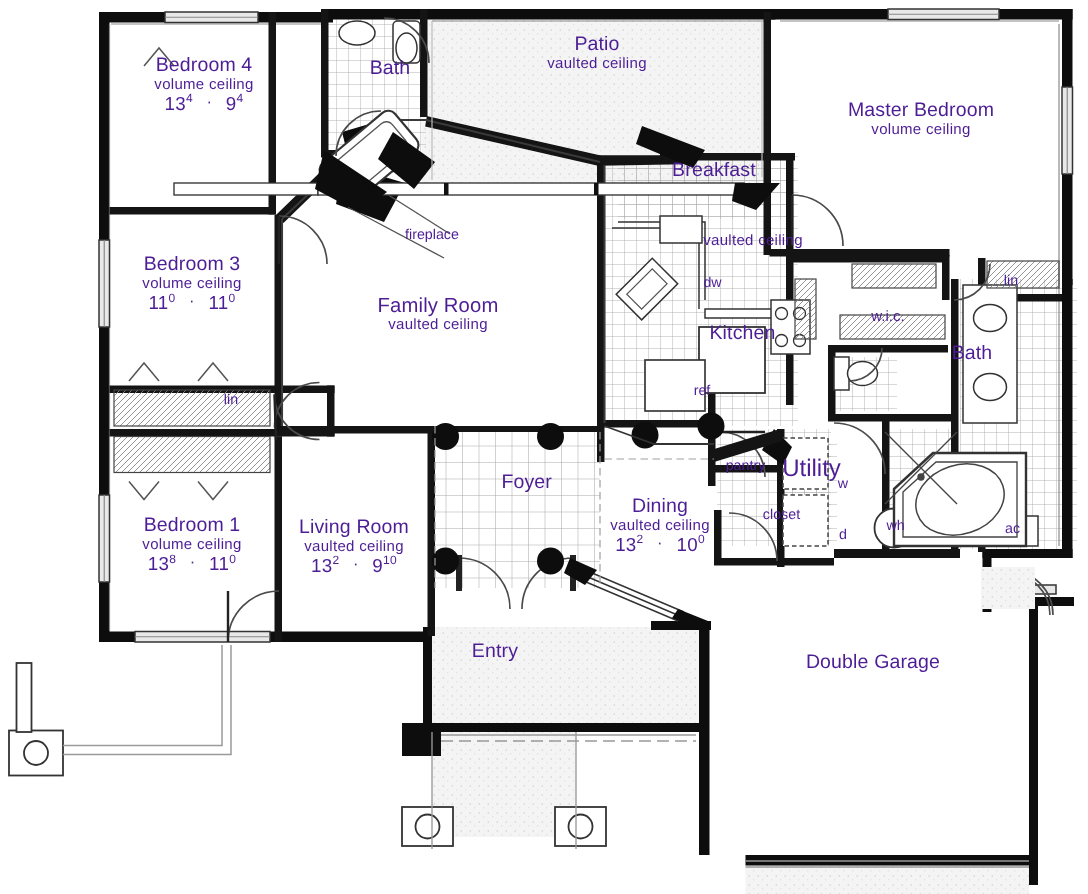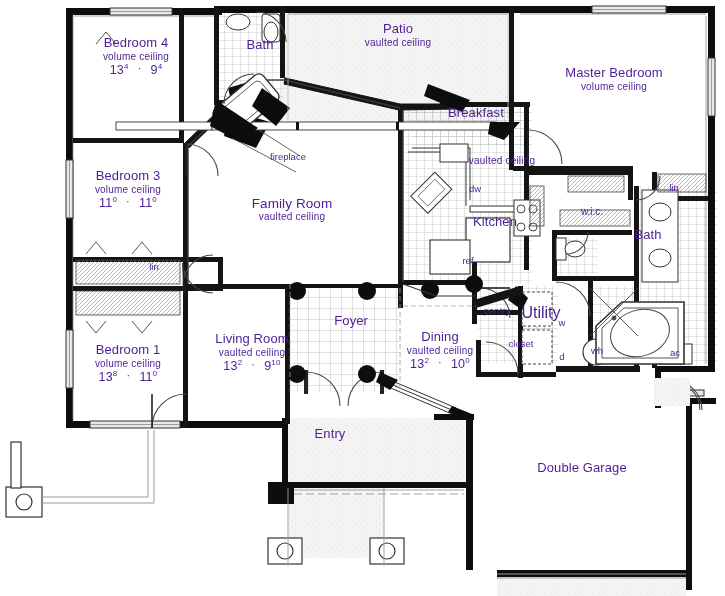--- a/index.html
+++ b/index.html
@@ -420,21 +420,21 @@
   <div class="rdim">
     <span>13</span><sup>8</sup><span class="dot">·</span><span>11</span><sup>0</sup>
   </div>
 </div>
 
 <div class="lbl" style="left:232px;top:196px;width:120px;">
   <div class="rname big">Family Room</div>
   <div class="rsub">vaulted ceiling</div>
 </div>
 
-<div class="lbl" style="left:184px;top:332px;width:104px;margin-left:16px;">
+<div class="lbl" style="left:184px;top:344px;width:104px;">
   <div class="rname">Living Room</div>
   <div class="rsub">vaulted ceiling</div>
   <div class="rdim">
     <span>13</span><sup>2</sup><span class="dot">·</span><span>9</span><sup>10</sup>
   </div>
 </div>
 
 <div class="lbl" style="left:388px;top:330px;width:104px;">
   <div class="rname">Dining</div>
   <div class="rsub">vaulted ceiling</div>
@@ -457,21 +457,21 @@
   <div class="rname">Breakfast</div>
 </div>
 <div class="lbl rsub" style="left:454px;top:155px;width:96px;">vaulted ceiling</div>
 
 <div class="lbl rname" style="left:232px;top:38px;width:56px;">Bath</div>
 <div class="lbl rname" style="left:620px;top:228px;width:56px;">Bath</div>
 <div class="lbl rname" style="left:457px;top:215px;width:76px;">Kitchen</div>
 <div class="lbl rname" style="left:296px;top:314px;width:72px;text-align:right;">Foyer</div>
 <div class="lbl rname" style="left:294px;top:427px;width:72px;">Entry</div>
 <div class="lbl med" style="left:515px;top:304px;width:52px;font-size:16px;">Utility</div>
-<div class="lbl rname" style="left:514px;top:461px;width:136px;">Double Garage</div>
+<div class="lbl rname" style="left:514px;top:434px;width:136px;">Double Garage</div>
 
 <div class="lbl tiny2" style="left:260px;top:152px;width:56px;">fireplace</div>
 <div class="lbl tiny2" style="left:142px;top:262px;width:24px;">lin</div>
 <div class="lbl tiny2" style="left:662px;top:183px;width:24px;">lin</div>
 <div class="lbl tiny2" style="left:568px;top:206px;width:48px;font-size:10px;">w.i.c.</div>
 <div class="lbl tiny2" style="left:476px;top:306px;width:42px;">pantry</div>
 <div class="lbl tiny2" style="left:500px;top:339px;width:42px;">closet</div>
 <div class="lbl tiny2" style="left:553px;top:318px;width:18px;">w</div>
 <div class="lbl tiny2" style="left:553px;top:352px;width:18px;">d</div>
 <div class="lbl tiny2" style="left:586px;top:346px;width:22px;">wh</div>

